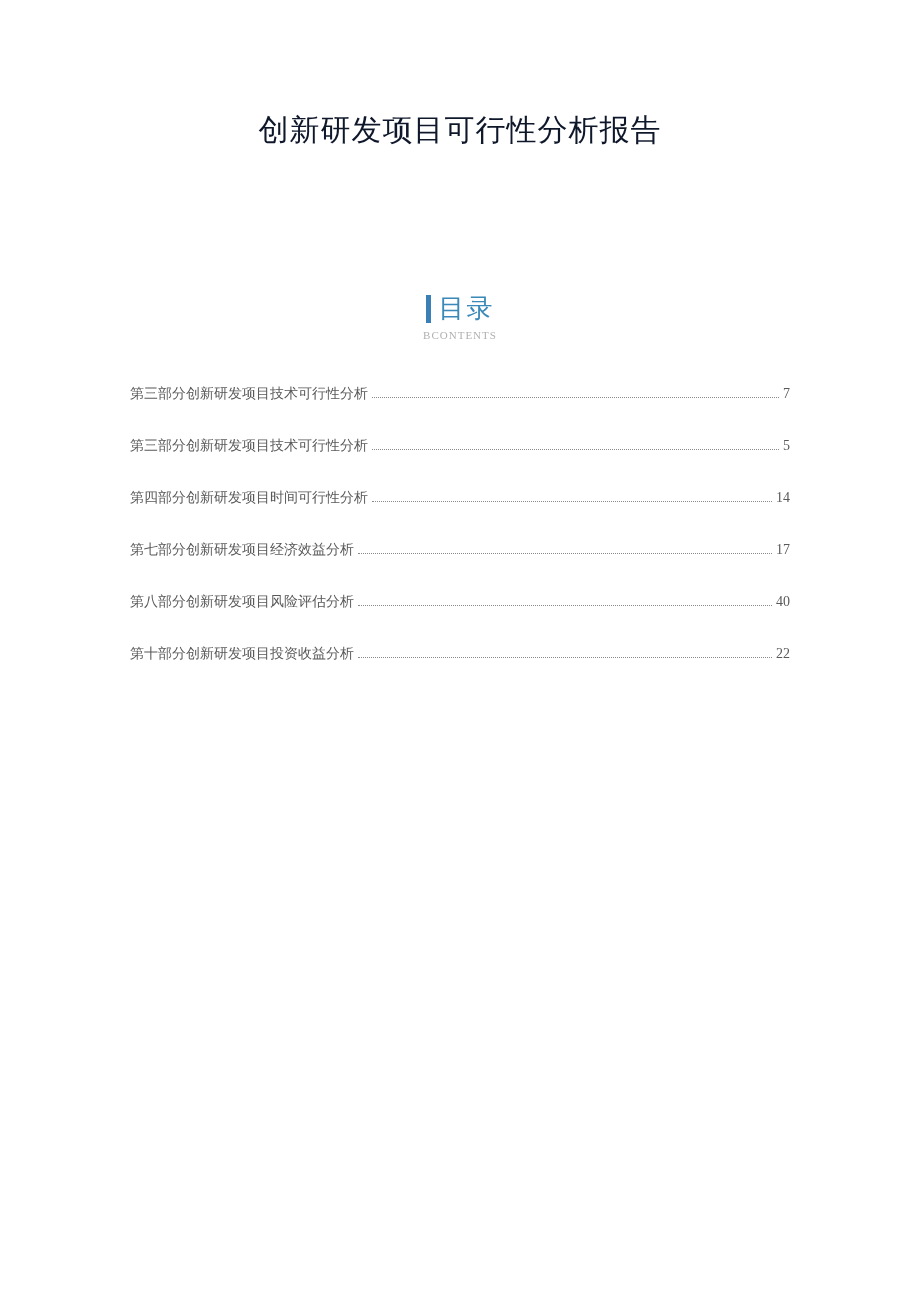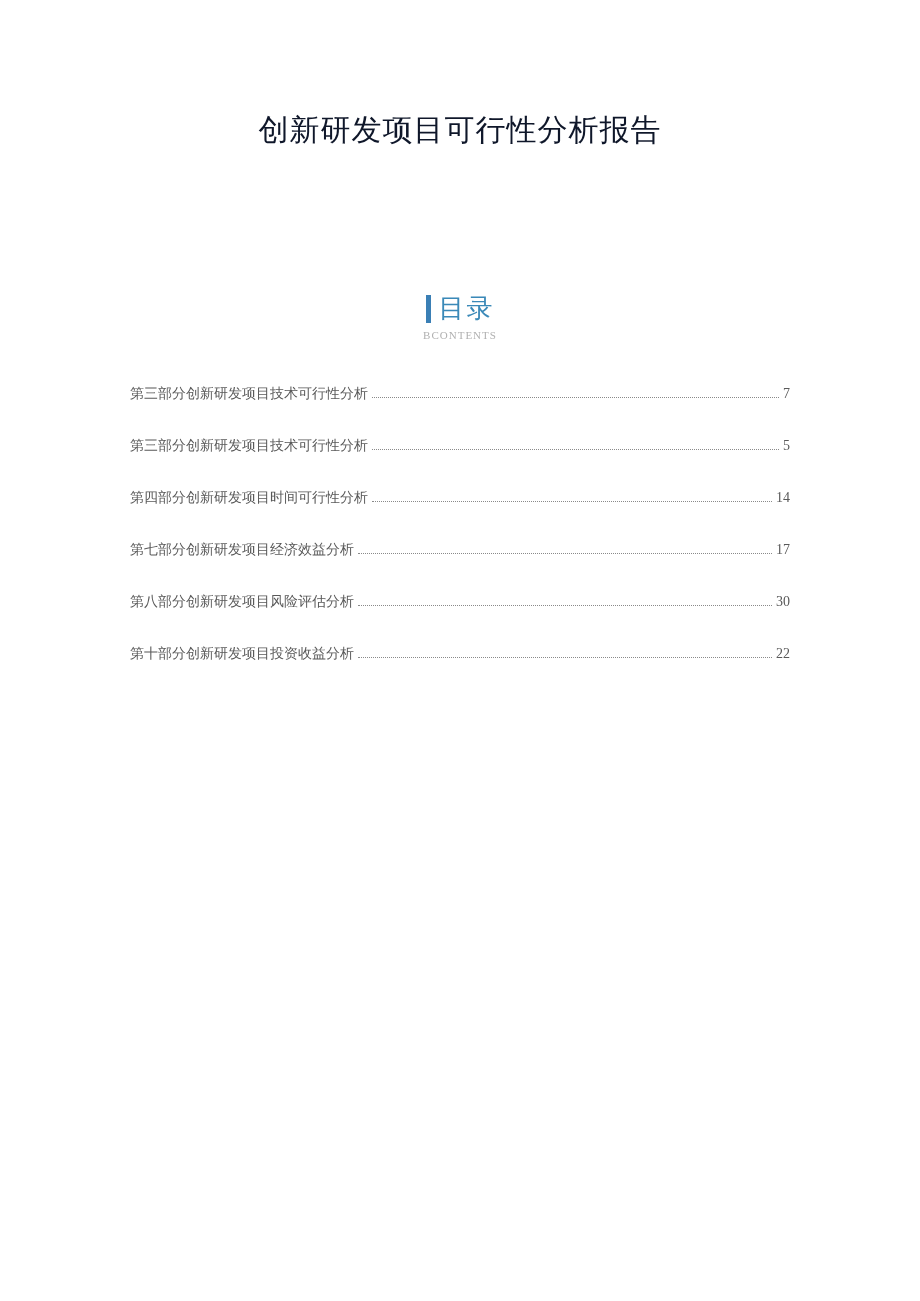--- a/index.html
+++ b/index.html
@@ -105,21 +105,21 @@
       <span class="toc-page">14</span>
     </div>
     <div class="toc-row">
       <span class="toc-label">第七部分创新研发项目经济效益分析</span>
       <span class="toc-dots"></span>
       <span class="toc-page">17</span>
     </div>
     <div class="toc-row">
       <span class="toc-label">第八部分创新研发项目风险评估分析</span>
       <span class="toc-dots"></span>
-      <span class="toc-page">30</span>
+      <span class="toc-page">40</span>
     </div>
     <div class="toc-row">
       <span class="toc-label">第十部分创新研发项目投资收益分析</span>
       <span class="toc-dots"></span>
       <span class="toc-page">22</span>
     </div>
   </div>
 
 </div>
 

